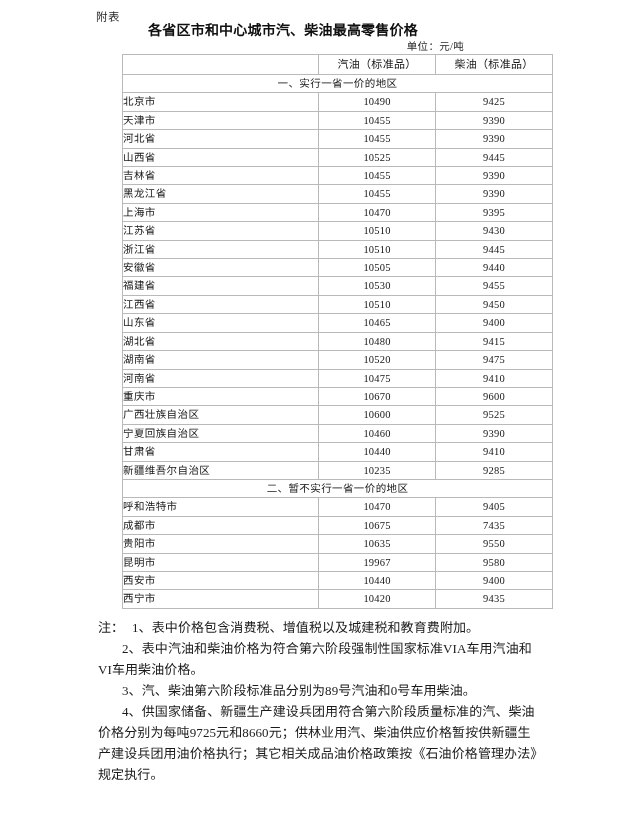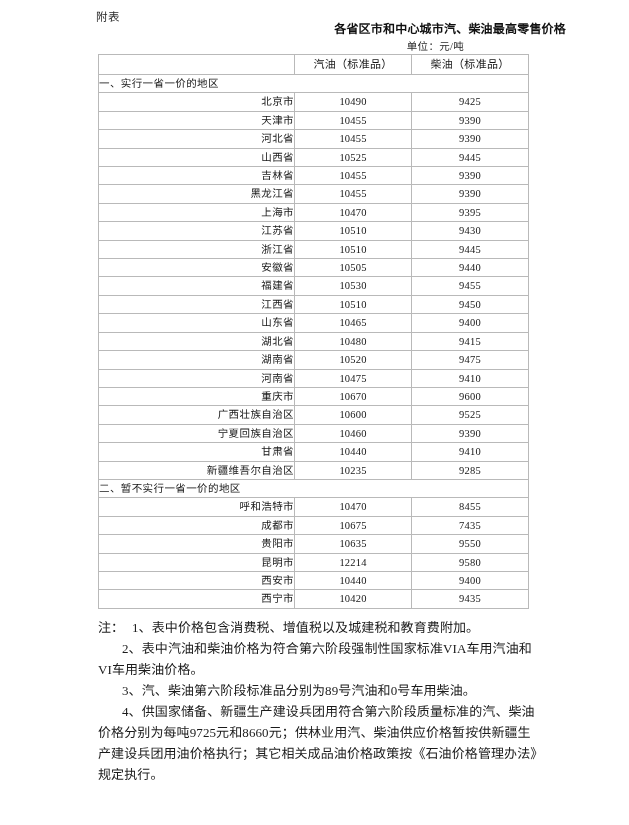--- a/index.html
+++ b/index.html
@@ -29,22 +29,22 @@
     font-size: 11.5px;
     letter-spacing: 0.5px;
     color: #2a2a2a;
   }
 
   .doc-title {
     position: absolute;
     left: 0;
     right: 0;
     top: 19px;
-    text-align: right;
-    font-size: 12px;
+    text-align: center;
+    font-size: 14px;
     font-weight: bold;
     letter-spacing: 0.2px;
     color: #101010;
   }
 
   .unit-line {
     position: absolute;
     right: 102px;
     top: 38px;
     font-size: 10.5px;
@@ -56,20 +56,21 @@
     position: absolute;
     left: 98px;
     top: 54px;
     width: 430px;
   }
 
   table.price-table {
     width: 430px;
     border-collapse: collapse;
     table-layout: fixed;
+    margin-left: 24px;
   }
 
   table.price-table col.c-region { width: 196px; }
   table.price-table col.c-gas    { width: 117px; }
   table.price-table col.c-diesel { width: 117px; }
 
   table.price-table td,
   table.price-table th {
     border: 1px solid #b9b9b9;
     height: 17.4px;
@@ -84,27 +85,27 @@
 
   table.price-table thead th {
     height: 19px;
     line-height: 19px;
     text-align: center;
     font-size: 11px;
     letter-spacing: 0.3px;
   }
 
   td.region-name {
-    text-align: right;
+    text-align: left;
     padding-left: 14px;
     letter-spacing: 0.4px;
   }
 
   td.section-head {
-    text-align: left;
+    text-align: center;
     padding-left: 3px;
     letter-spacing: 0.4px;
     font-size: 10.5px;
   }
 
   td.num {
     text-align: center;
     font-weight: bold;
     font-size: 11px;
     letter-spacing: 0.2px;
@@ -267,35 +268,35 @@
             <td class="region-name">新疆维吾尔自治区</td>
             <td class="num">10235</td>
             <td class="num">9285</td>
           </tr>
           <tr>
             <td class="section-head" colspan="3">二、暂不实行一省一价的地区</td>
           </tr>
           <tr>
             <td class="region-name">呼和浩特市</td>
             <td class="num">10470</td>
-            <td class="num">8455</td>
+            <td class="num">9405</td>
           </tr>
           <tr>
             <td class="region-name">成都市</td>
             <td class="num">10675</td>
             <td class="num">7435</td>
           </tr>
           <tr>
             <td class="region-name">贵阳市</td>
             <td class="num">10635</td>
             <td class="num">9550</td>
           </tr>
           <tr>
             <td class="region-name">昆明市</td>
-            <td class="num">12214</td>
+            <td class="num">19967</td>
             <td class="num">9580</td>
           </tr>
           <tr>
             <td class="region-name">西安市</td>
             <td class="num">10440</td>
             <td class="num">9400</td>
           </tr>
           <tr>
             <td class="region-name">西宁市</td>
             <td class="num">10420</td>

